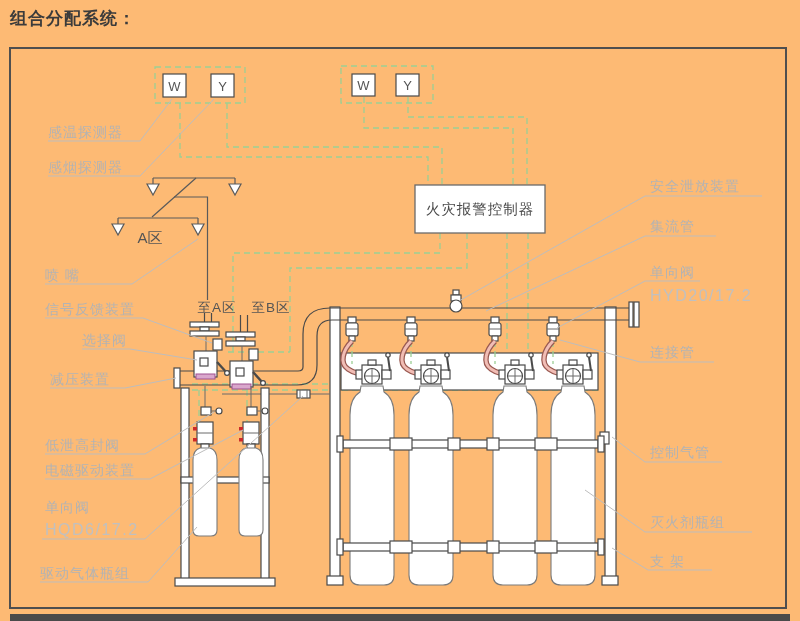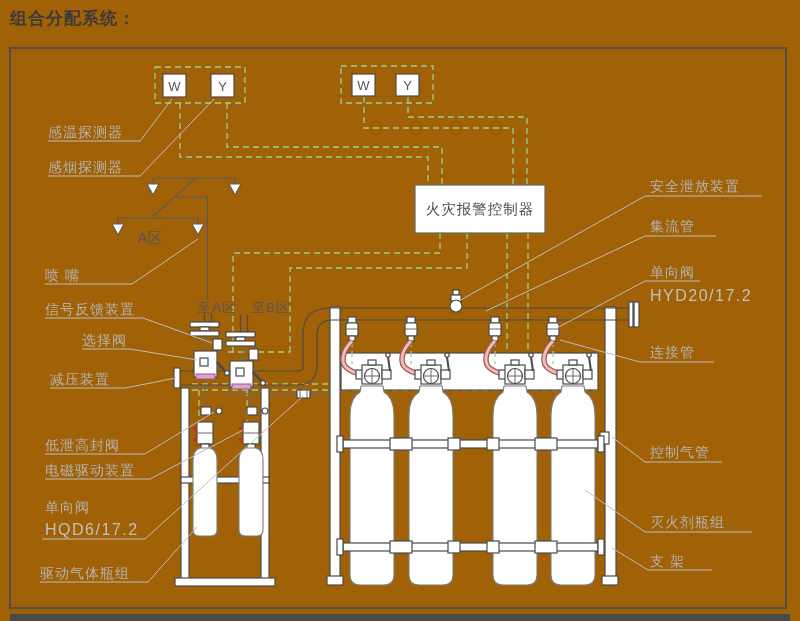--- a/index.html
+++ b/index.html
@@ -1,16 +1,16 @@
 <!DOCTYPE html>
 <html><head>
 <meta charset="utf-8">
 <style>
   html,body{margin:0;padding:0;background:#ffffff;}
-  #stage{position:relative;width:800px;height:621px;background:#a16207;overflow:hidden;
+  #stage{position:relative;width:800px;height:621px;background:#fdba74;overflow:hidden;
          font-family:"Liberation Sans","DejaVu Sans",sans-serif;}
   svg{display:block}
   text{font-family:"Liberation Sans","DejaVu Sans",sans-serif;}
   .ann{fill:#b3b3b3;font-size:14px;letter-spacing:1px;}
   .ann-lat{fill:#c0c0c0;font-size:16px;letter-spacing:1.5px;}
   .dk{fill:#555555;font-size:13px;}
   .ldr{stroke:#bdbdbd;stroke-width:1;fill:none;}
   .pipe{stroke:#4a4a4a;stroke-width:1.2;fill:none;}
   .pipe-f{stroke:#4a4a4a;stroke-width:1.2;fill:#ffffff;}
   .thin{stroke:#6a6a6a;stroke-width:1;fill:none;}

